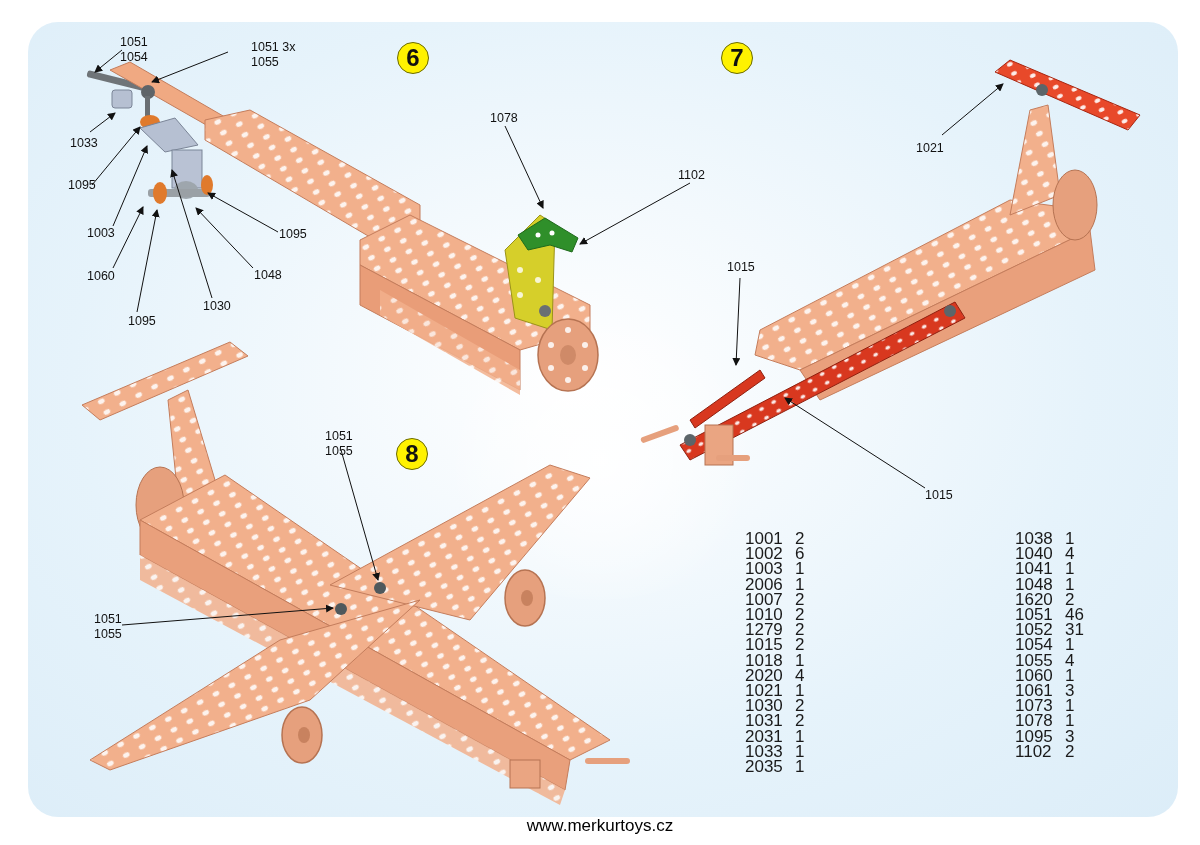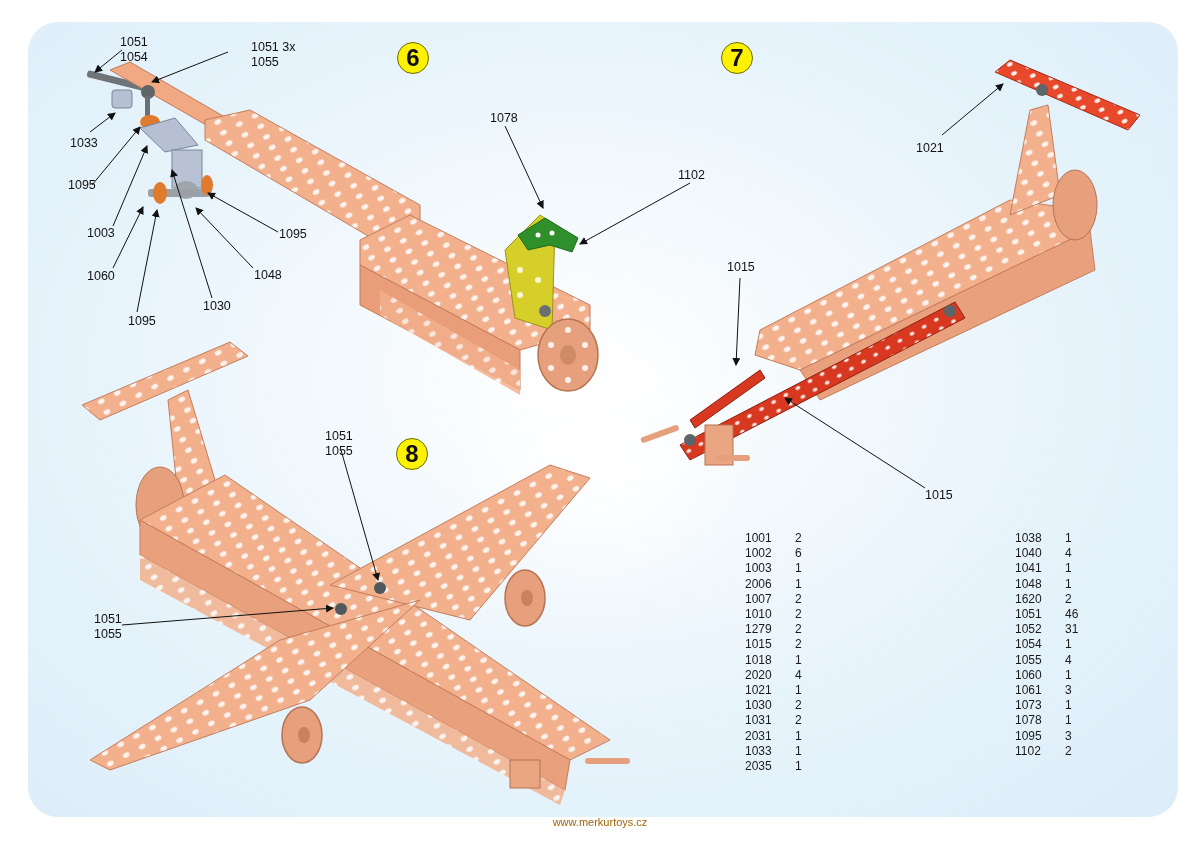--- a/index.html
+++ b/index.html
@@ -25,28 +25,28 @@
     position: absolute; width: 30px; height: 30px; border-radius: 50%;
     background: #fff200; border: 1.5px solid #6b6b00;
     font-weight: bold; font-size: 24px; line-height: 30px; text-align: center;
     color: #111; box-sizing: content-box;
   }
   .callout {
     position: absolute; font-size: 12.5px; line-height: 15px; color: #111;
     white-space: pre; font-family: "Liberation Sans", sans-serif;
   }
   .parts {
-    position: absolute; font-size: 12px; line-height: 15.2px;
+    position: absolute; font-size: 17px; line-height: 15.2px;
   }
   .parts .row { display: flex; }
   .parts .code { width: 50px; }
   .parts .qty { width: 30px; }
   .footer-url {
     position: absolute; left: 0; width: 1200px; top: 816px; text-align: center;
-    font-size: 11px; color: #a16207;
+    font-size: 17px; color: #000000;
   }
 </style>
 </head>
 <body>
 
 <div class="bg-panel"></div>
 <div class="glow"></div>
 
 <svg class="art" viewBox="0 0 1200 845">
   <defs>

